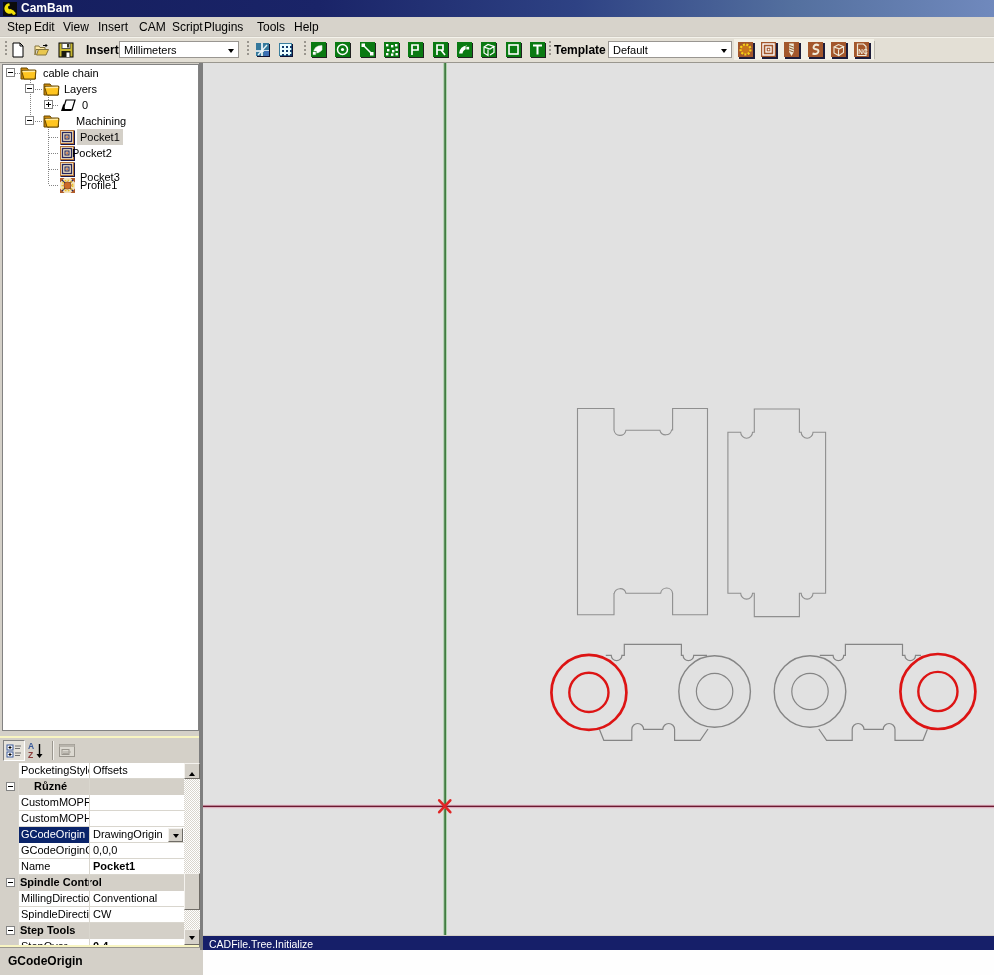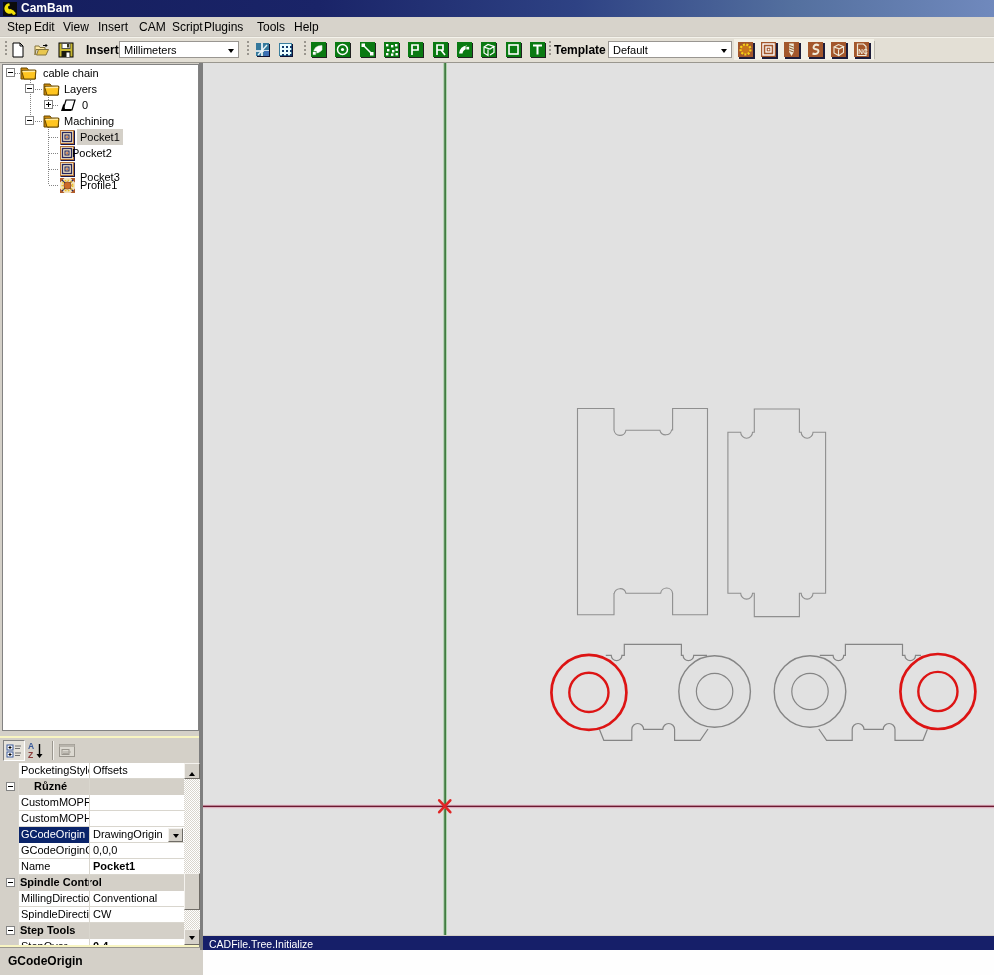--- a/index.html
+++ b/index.html
@@ -321,21 +321,21 @@
 <rect x="0" y="0" width="15" height="15" fill="#f2e4c2"></rect>
 <path d="M0,0 h4.5 l-4.5,4.5 z M15,0 v4.5 l-4.5,-4.5 z M0,15 v-4.5 l4.5,4.5 z M15,15 h-4.5 l4.5,-4.5 z" fill="#b05a28"></path>
 <path d="M2,2 L13,13 M13,2 L2,13" stroke="#26265e" stroke-width="1.1"></path>
 <circle cx="7.5" cy="7.5" r="5.2" fill="none" stroke="#f0c020" stroke-width="1.6" stroke-dasharray="1.6 1.4"></circle>
 <circle cx="7.5" cy="7.5" r="3.6" fill="#cc6a2a" stroke="#8a4a1a" stroke-width="0.8"></circle>
 </svg>
 
 <div class="abs trow" style="left:43px;top:65px">cable chain</div>
 <div class="abs trow" style="left:64px;top:81px">Layers</div>
 <div class="abs trow" style="left:82px;top:97px">0</div>
-<div class="abs trow" style="left:64px;top:113px">Machining</div>
+<div class="abs trow" style="left:76px;top:113px">Machining</div>
 <div class="abs" style="left:77px;top:129px;width:46px;height:16px;background:#d4d0c8"></div>
 <div class="abs trow" style="left:80px;top:129px">Pocket1</div>
 <div class="abs trow" style="left:72px;top:145px">Pocket2</div>
 <div class="abs trow" style="left:80px;top:169px">Pocket3</div>
 <div class="abs trow" style="left:80px;top:177px">Profile1</div>
 
 <div class="abs yline1"></div>
 <div class="abs pgtoolbar"></div>
 <div class="abs" style="left:3px;top:740px;width:22px;height:21px;background:#e6e3db;border:1px solid;border-color:#828282 #fff #fff #828282"></div>
 <svg class="abs" style="left:6px;top:743px" width="16" height="16" viewBox="0 0 16 16">

